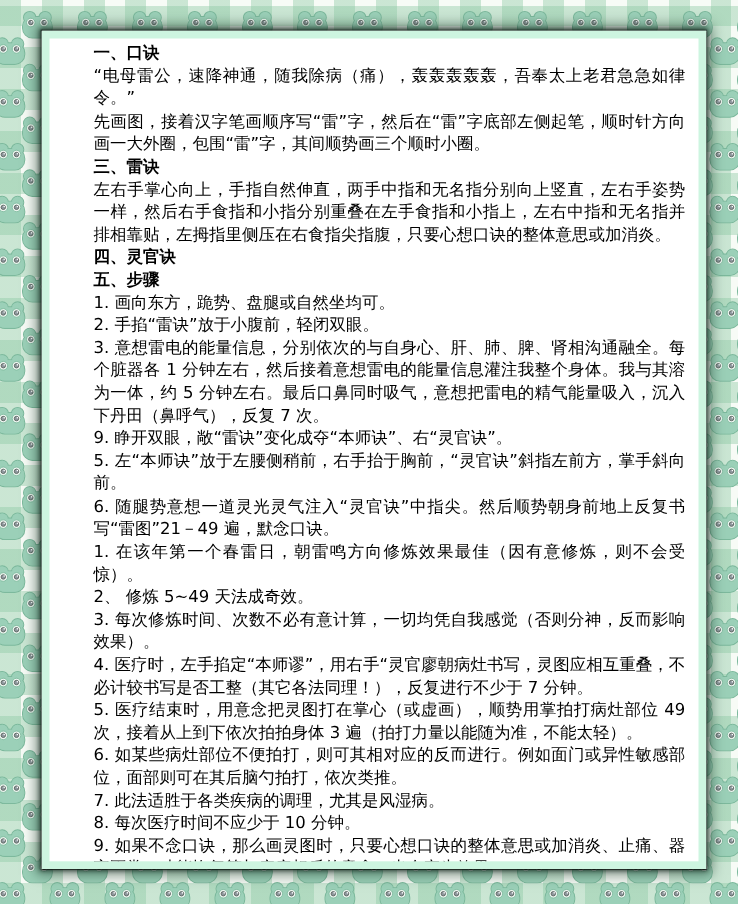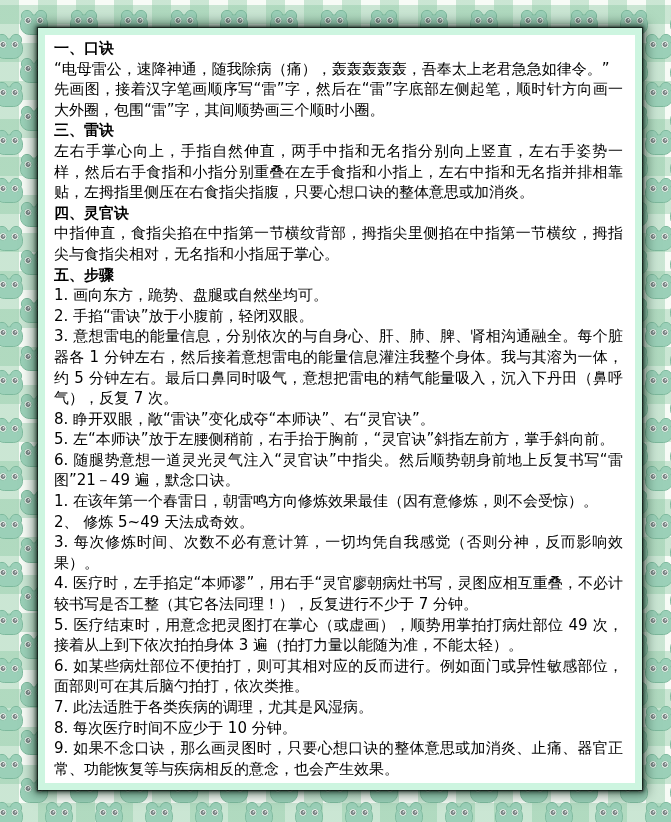--- a/index.html
+++ b/index.html
@@ -2244,39 +2244,38 @@
           <rect x="2" y="7.5" width="26" height="18.5" rx="8.5" fill="#9bd0b8"></rect>
           <circle cx="9" cy="12.5" r="3.9" fill="#eff7f2" stroke="#7db99d" stroke-width="0.8"></circle>
           <circle cx="21" cy="12.5" r="3.9" fill="#eff7f2" stroke="#7db99d" stroke-width="0.8"></circle>
           <circle cx="9" cy="12.5" r="2" fill="#8f979e" stroke="#59635d" stroke-width="0.8"></circle>
           <circle cx="21" cy="12.5" r="2" fill="#8f979e" stroke="#59635d" stroke-width="0.8"></circle>
           <circle cx="9.8" cy="11.7" r="0.7" fill="#ffffff"></circle>
           <circle cx="21.8" cy="11.7" r="0.7" fill="#ffffff"></circle>
         </svg></div>
     </div>
 
-  <div class="panel" style="border-color: rgb(205, 245, 224);">
+  <div class="panel" style="border-color: rgb(205, 245, 224); padding-left: 31px;">
     <div class="content">
 
       <h2>一、口诀</h2>
       <p>“电母雷公，速降神通，随我除病（痛），轰轰轰轰轰，吾奉太上老君急急如律令。”</p>
 
       <p>先画图，接着汉字笔画顺序写“雷”字，然后在“雷”字底部左侧起笔，顺时针方向画一大外圈，包围“雷”字，其间顺势画三个顺时小圈。</p>
 
       <h2>三、雷诀</h2>
       <p>左右手掌心向上，手指自然伸直，两手中指和无名指分别向上竖直，左右手姿势一样，然后右手食指和小指分别重叠在左手食指和小指上，左右中指和无名指并排相靠贴，左拇指里侧压在右食指尖指腹，只要心想口诀的整体意思或加消炎。</p>
 
       <h2>四、灵官诀</h2>
-      <p>中指伸直，食指尖掐在中指第一节横纹背部，拇指尖里侧掐在中指第一节横纹，拇指尖与食指尖相对，无名指和小指屈于掌心。</p>
 
       <h2>五、步骤</h2>
       <p>1. 画向东方，跪势、盘腿或自然坐均可。</p>
       <p>2. 手掐“雷诀”放于小腹前，轻闭双眼。</p>
       <p>3. 意想雷电的能量信息，分别依次的与自身心、肝、肺、脾、肾相沟通融全。每个脏器各 1 分钟左右，然后接着意想雷电的能量信息灌注我整个身体。我与其溶为一体，约 5 分钟左右。最后口鼻同时吸气，意想把雷电的精气能量吸入，沉入下丹田（鼻呼气），反复 7 次。</p>
-      <p>8. 睁开双眼，敞“雷诀”变化成夺“本师诀”、右“灵官诀”。</p>
+      <p>9. 睁开双眼，敞“雷诀”变化成夺“本师诀”、右“灵官诀”。</p>
       <p>5. 左“本师诀”放于左腰侧稍前，右手抬于胸前，“灵官诀”斜指左前方，掌手斜向前。</p>
       <p>6. 随腿势意想一道灵光灵气注入“灵官诀”中指尖。然后顺势朝身前地上反复书写“雷图”21－49 遍，默念口诀。</p>
 
       <p>1. 在该年第一个春雷日，朝雷鸣方向修炼效果最佳（因有意修炼，则不会受惊）。</p>
       <p>2、 修炼 5~49 天法成奇效。</p>
       <p>3. 每次修炼时间、次数不必有意计算，一切均凭自我感觉（否则分神，反而影响效果）。</p>
       <p>4. 医疗时，左手掐定“本师谬”，用右手“灵官廖朝病灶书写，灵图应相互重叠，不必计较书写是否工整（其它各法同理！），反复进行不少于 7 分钟。</p>
       <p>5. 医疗结束时，用意念把灵图打在掌心（或虚画），顺势用掌拍打病灶部位 49 次，接着从上到下依次拍拍身体 3 遍（拍打力量以能随为准，不能太轻）。</p>
       <p>6. 如某些病灶部位不便拍打，则可其相对应的反而进行。例如面门或异性敏感部位，面部则可在其后脑勺拍打，依次类推。</p>
       <p>7. 此法适胜于各类疾病的调理，尤其是风湿病。</p>

